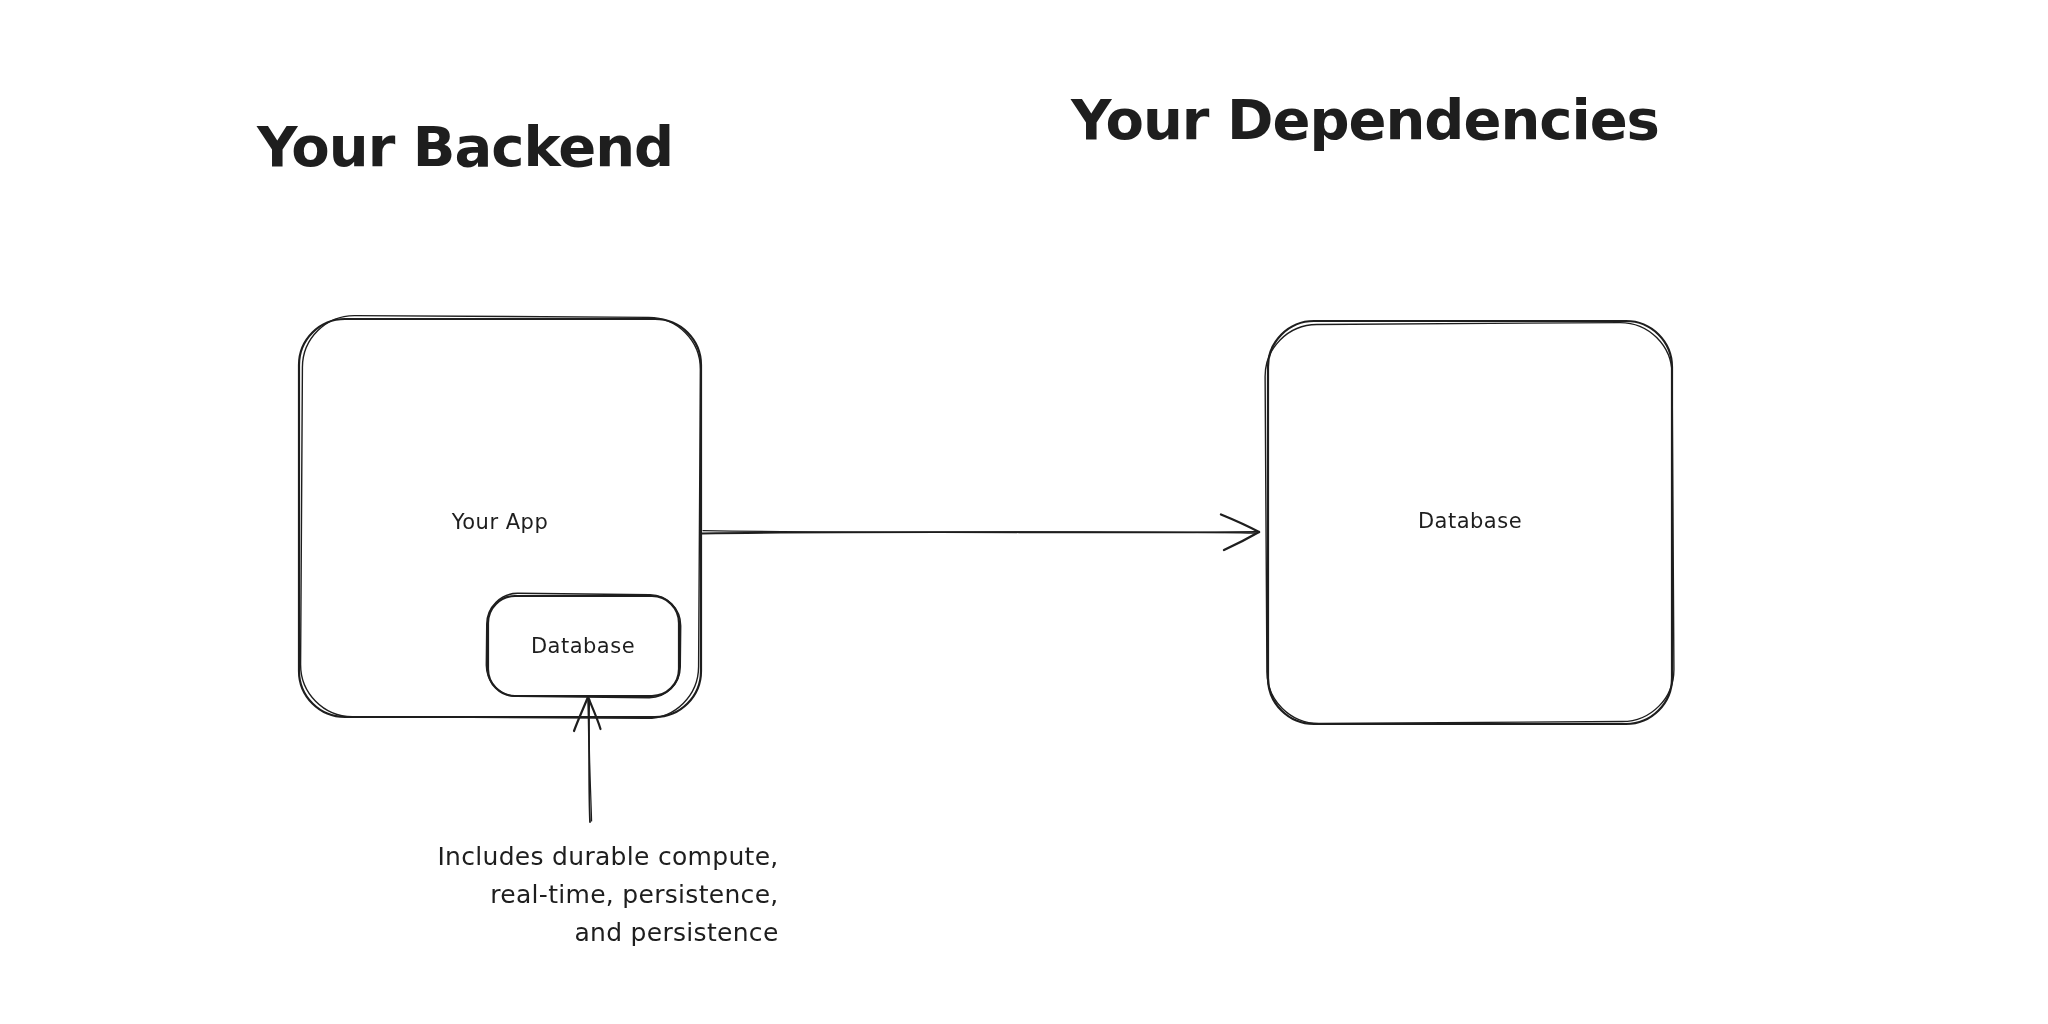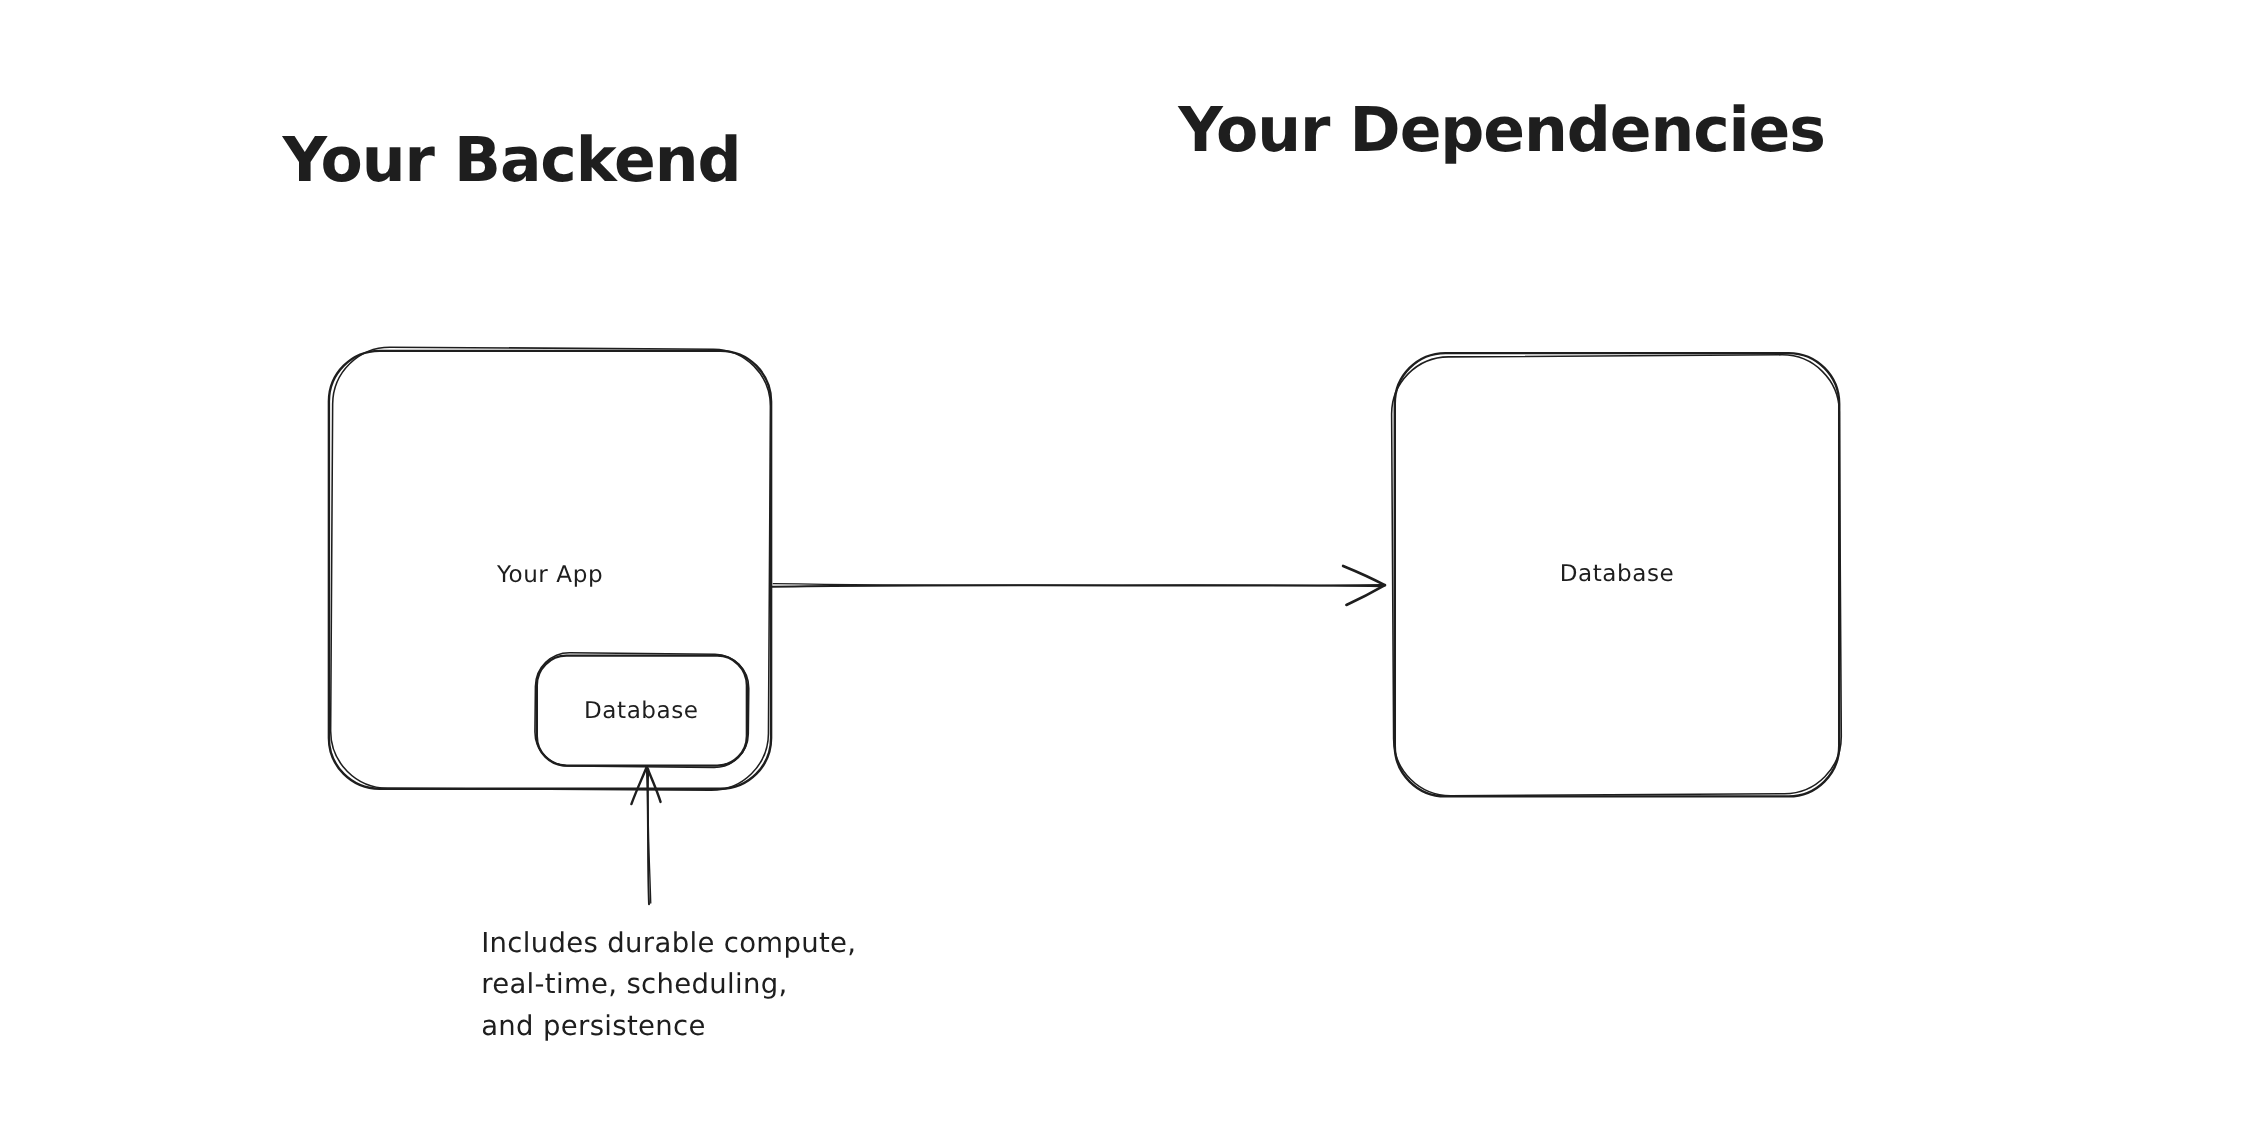--- a/index.html
+++ b/index.html
@@ -41,21 +41,21 @@
     letter-spacing: 0.5px;
   }
   .your-app-label { left: 500px;  top: 522px; }
   .database-label { left: 1470px; top: 521px; }
   .rivetkit-label { left: 583px;  top: 646px; }
   .caption {
     position: absolute;
     left: 608px;
     top: 838px;
     transform: translateX(-50%);
-    text-align: left;
+    text-align: right;
     font-size: 25px;
     font-weight: 400;
     line-height: 38px;
     letter-spacing: 0.3px;
     color: #1e1e1e;
   }
 </style>
 </head>
 <body>
 
@@ -101,17 +101,17 @@
   <div class="txt section-title title-right">Your Dependencies</div>
 
   <div class="txt node-label your-app-label">Your App</div>
 
   <div class="txt node-label rivetkit-label">Database</div>
 
   <div class="txt node-label database-label">Database</div>
 
   <div class="caption">
     <div>Includes durable compute,</div>
-    <div>real-time, scheduling,</div>
+    <div>real-time, persistence,</div>
     <div>and persistence</div>
   </div>
 
 </div>
 
 </body></html>

